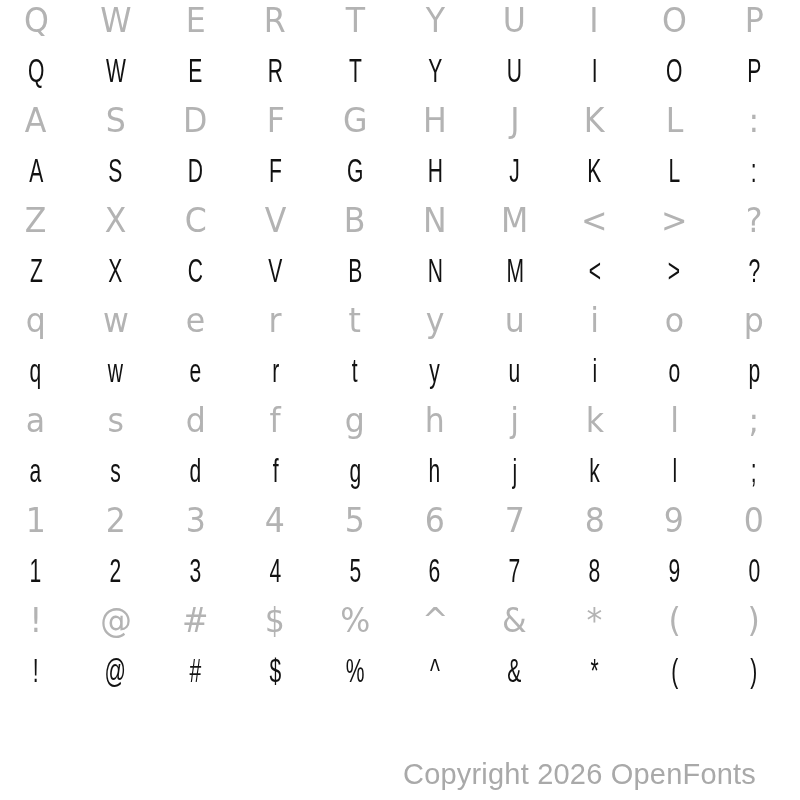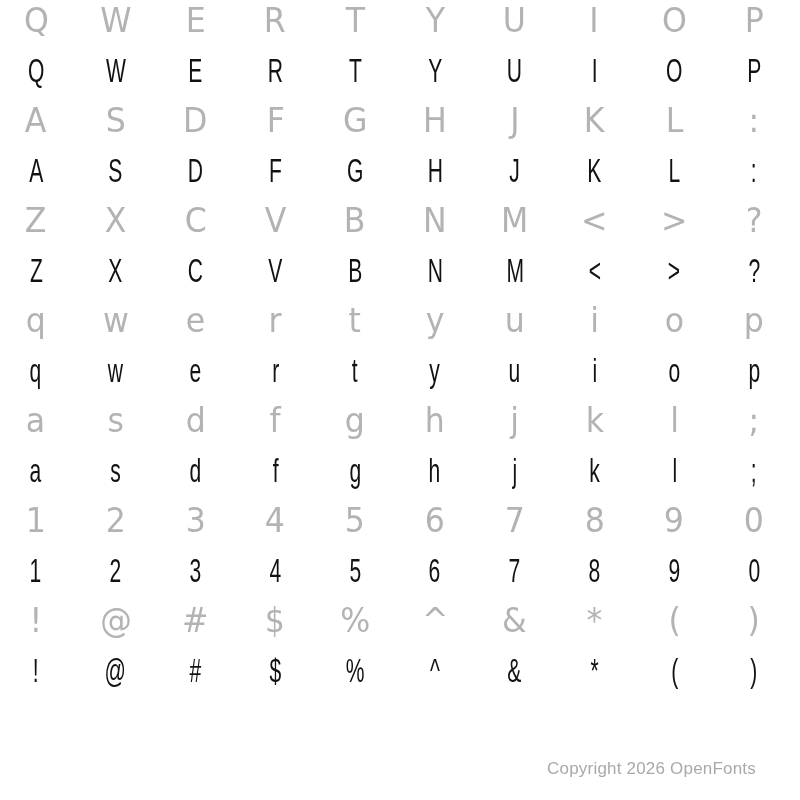--- a/index.html
+++ b/index.html
@@ -51,21 +51,21 @@
     transform: scaleX(0.93);
   }
   .row.black .g {
     transform: scaleX(0.62);
   }
   .copyright {
     position: absolute;
     top: 760px;
     right: 44px;
     font-family: "Liberation Sans", "DejaVu Sans", sans-serif;
-    font-size: 17px;
+    font-size: 29px;
     line-height: 1;
     color: var(--copyright-color, #a9a9a9);
     letter-spacing: 0.2px;
   }
 </style>
 </head>
 <body style="--gray-color: #b3b3b3; --black-color: #121212; --copyright-color: #a9a9a9; background: rgb(255, 255, 255);">
 
 <div class="glyph-grid">
     <div class="row gray">

